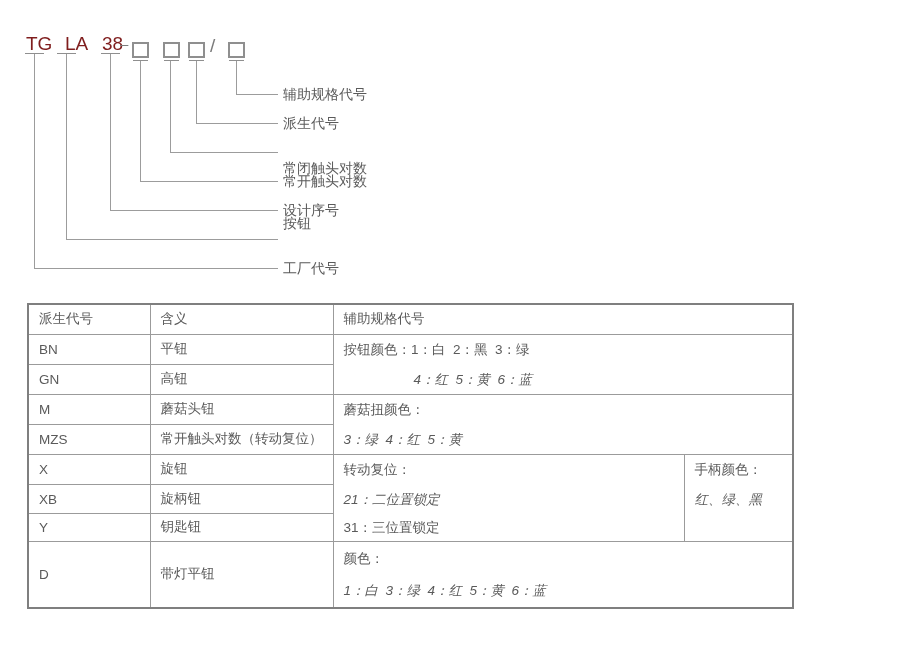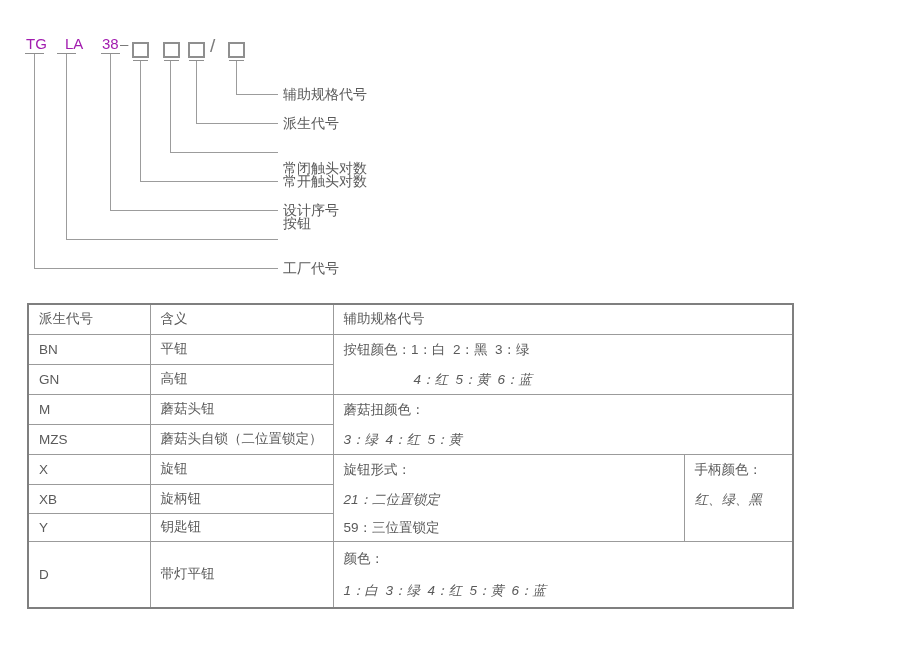--- a/index.html
+++ b/index.html
@@ -1,20 +1,20 @@
 <!DOCTYPE html>
 <html><head>
 <meta charset="utf-8">
 <style>
   html,body{margin:0;padding:0;background:#ffffff;}
   body{width:900px;height:647px;position:relative;overflow:hidden;
        font-family:"Liberation Sans","DejaVu Sans",sans-serif;color:#5a5a5a;}
 
   
-  .code-text{position:absolute;top:35px;font-size:15px;line-height:18px;color:#a21caf;}
+  .code-text{position:absolute;top:35px;font-size:19px;line-height:18px;color:#7f1d1d;}
   .code-sep{position:absolute;font-size:15px;line-height:18px;color:#7a7a7a;}
   .codebox{position:absolute;top:42px;width:17px;height:16px;border:2px solid #8f8f8f;
            box-sizing:border-box;background:#fff;}
   .u{position:absolute;height:1px;background:#8f8f8f;}
   .vline{position:absolute;width:1px;background:#9c9c9c;}
   .hline{position:absolute;height:1px;background:#9c9c9c;}
   .dlabel{position:absolute;left:283px;font-size:14px;line-height:18px;
           color:#5a5a5a;white-space:nowrap;}
 
   
@@ -112,30 +112,30 @@
     <tr style="height:30px">
       <td>M</td>
       <td>蘑菇头钮</td>
       <td colspan="2" rowspan="2" class="va-top">
         <div class="ln h30">蘑菇扭颜色：</div>
         <div class="ln h29">3：绿  4：红  5：黄</div>
       </td>
     </tr>
     <tr style="height:29px">
       <td>MZS</td>
-      <td>蘑菇头自锁（二位置锁定）</td>
+      <td>常开触头对数（转动复位）</td>
     </tr>
 
     <tr style="height:30px">
       <td>X</td>
       <td>旋钮</td>
       <td rowspan="3" class="va-top">
-        <div class="ln h30">旋钮形式：</div>
+        <div class="ln h30">转动复位：</div>
         <div class="ln h29">21：二位置锁定</div>
-        <div class="ln h27">59：三位置锁定</div>
+        <div class="ln h27">31：三位置锁定</div>
       </td>
       <td rowspan="3" class="va-top">
         <div class="ln h30">手柄颜色：</div>
         <div class="ln h29">红、绿、黑</div>
       </td>
     </tr>
     <tr style="height:29px">
       <td>XB</td>
       <td>旋柄钮</td>
     </tr>

